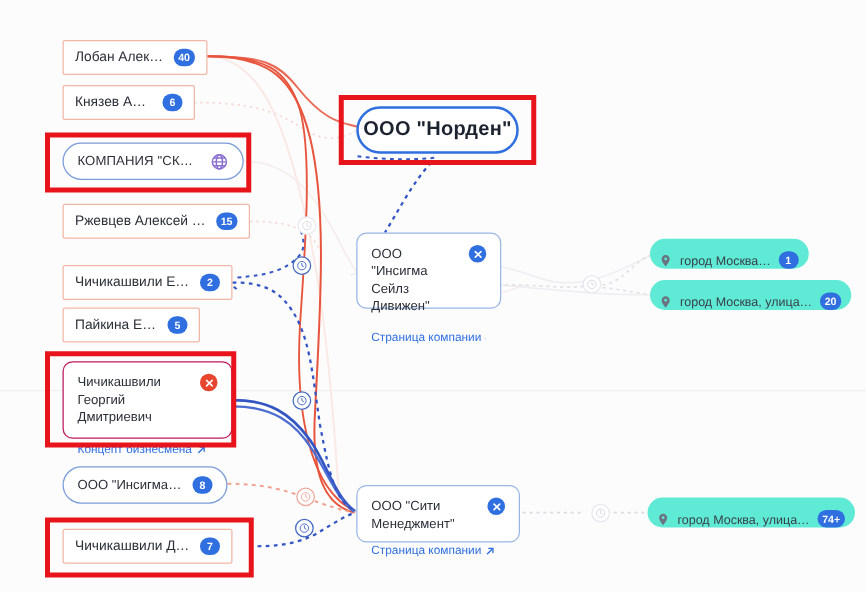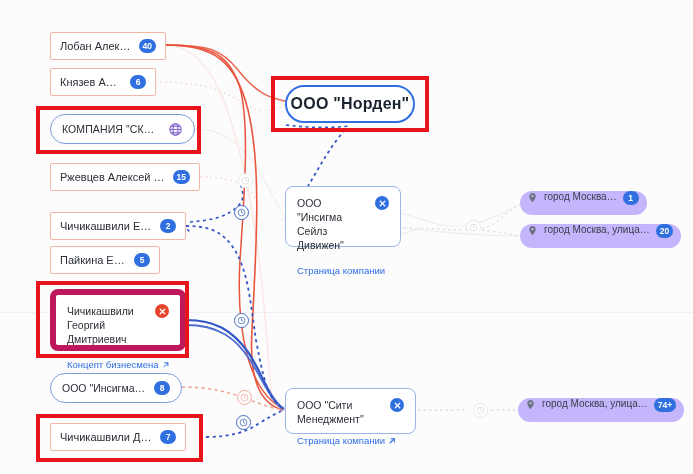--- a/index.html
+++ b/index.html
@@ -75,21 +75,21 @@
     flex-direction: column;
     align-items: stretch;
     justify-content: flex-start;
     border-radius: 8px;
     padding: 9px 11px 8px 11px;
   }
   .node-card.blue {
     border: 1px solid #9ab6e4;
   }
   .node-card.salmon {
-    border: 6px solid #be185d;
+    border: 1px solid #be185d;
   }
   .card-head {
     display: flex;
     align-items: flex-start;
     justify-content: space-between;
     gap: 6px;
   }
   .card-title {
     font-size: 10.5px;
     color: #2b2f38;
@@ -141,23 +141,23 @@
   .ico-circle svg { display:block; }
   .ico-globe {
     width: 15px; height: 15px;
     flex: 0 0 auto;
     color: #8a6fd0;
   }
   
   .chip-loc {
     position: absolute;
     display: flex;
-    align-items: flex-start;
+    align-items: flex-end;
     gap: 6px;
-    background: #c4b5fd;
+    background: #5eead4;
     border-radius: 20px;
     height: 24px;
     padding: 0 8px 0 7px;
     font-size: 10px;
     color: #3a3f4a;
     white-space: nowrap;
     z-index: 5;
     box-sizing: border-box;
   }
   .pin-ico { width: 11px; height: 13px; color: #6b7280; flex:0 0 auto; }

